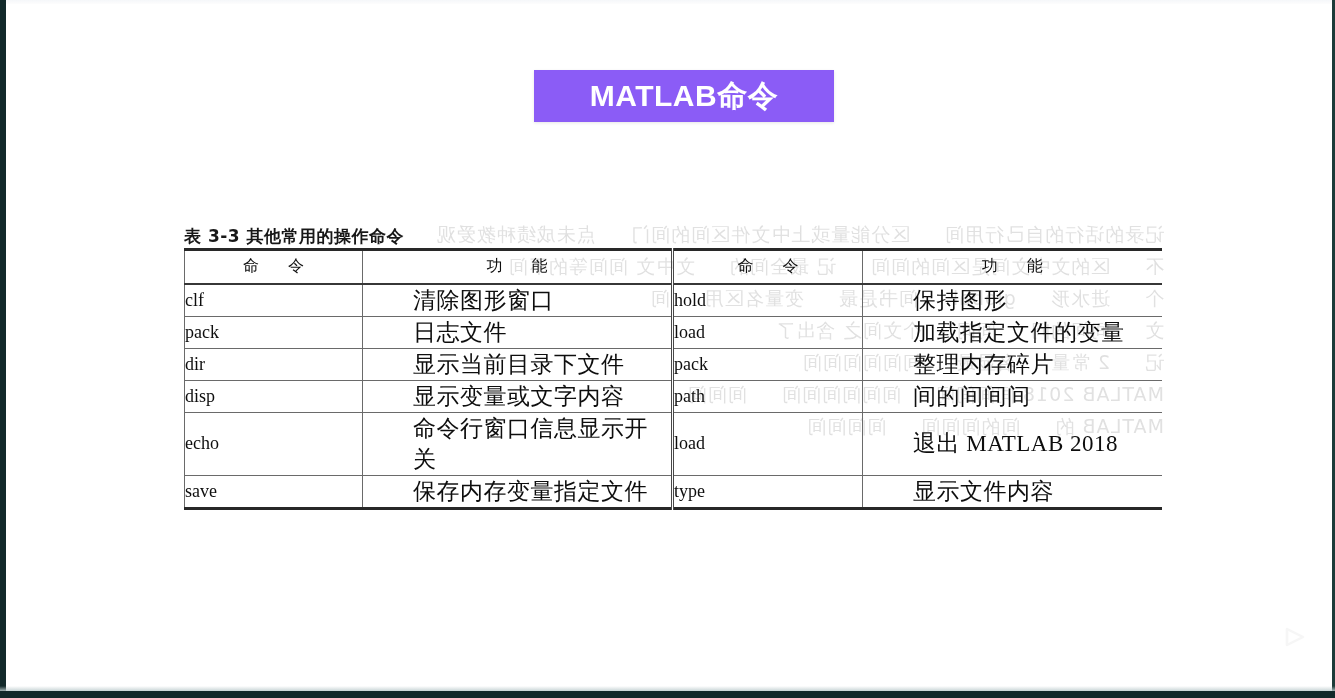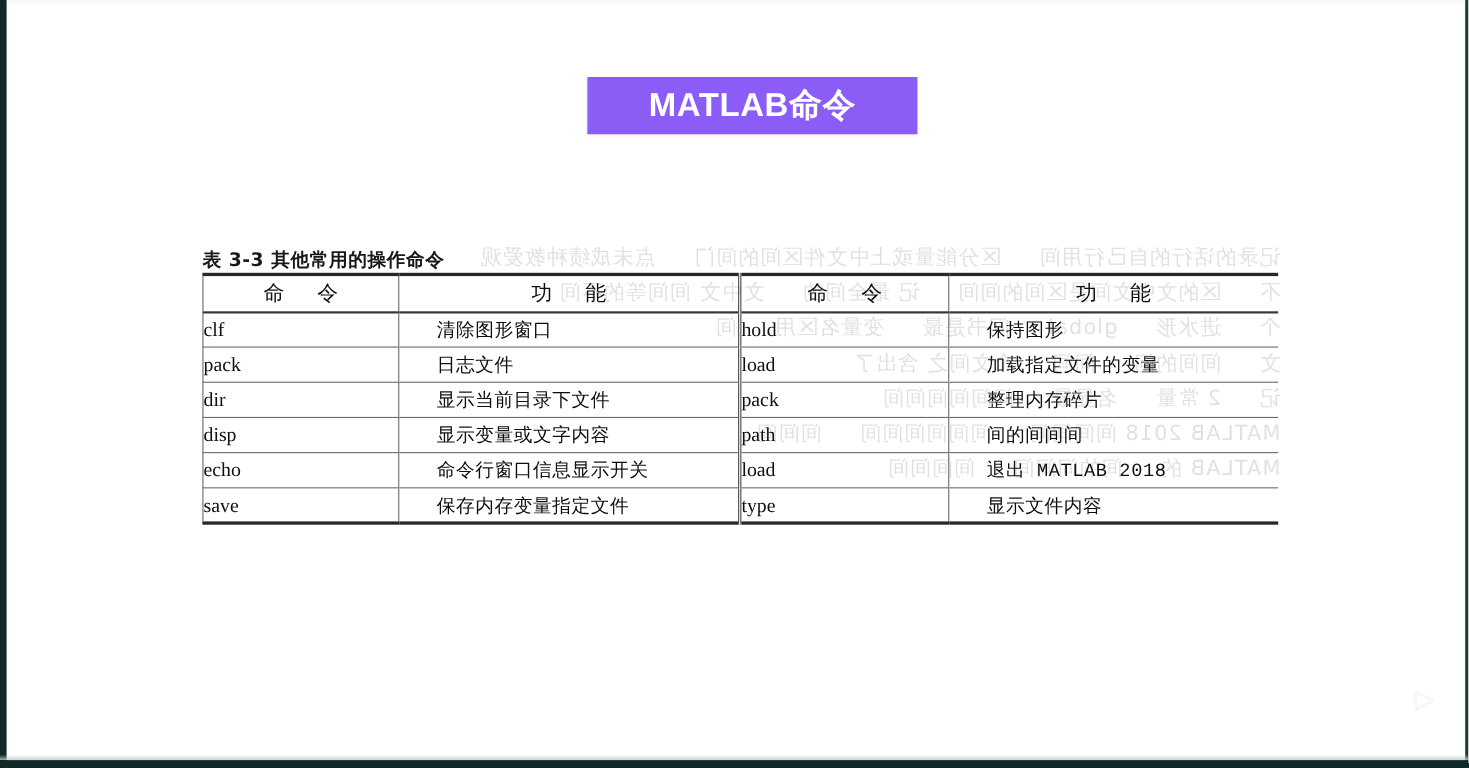--- a/index.html
+++ b/index.html
@@ -153,39 +153,39 @@
     border-bottom: 2px solid #3a3a3a;
     height: 34px;
   }
   
   #cmd-table tbody tr:last-child td {
     border-bottom: 3px solid #2b2b2b;
   }
 
   .th-label {
     font-family: "DejaVu Sans", sans-serif;
-    font-size: 19px;
+    font-size: 16px;
     font-weight: bold;
     letter-spacing: 12px;
     text-indent: 12px;
     text-align: center;
     color: #131313;
   }
 
   .cell-cmd {
     text-align: left;
     font-family: "Liberation Serif", serif;
     font-size: 18px;
     color: #1a1a1a;
   }
   .cell-fun {
     text-align: left;
-    padding-left: 34px;
-    font-family: Liberation Mono, monospace;
-    font-size: 17px;
+    padding-left: 50px;
+    font-family: Liberation Serif, serif;
+    font-size: 23px;
     color: #1a1a1a;
     letter-spacing: 0.5px;
   }
 
   
   #watermark {
     position: absolute;
     right: 12px; bottom: 30px;
     width: 56px; height: 54px;
     opacity: 0.30;

